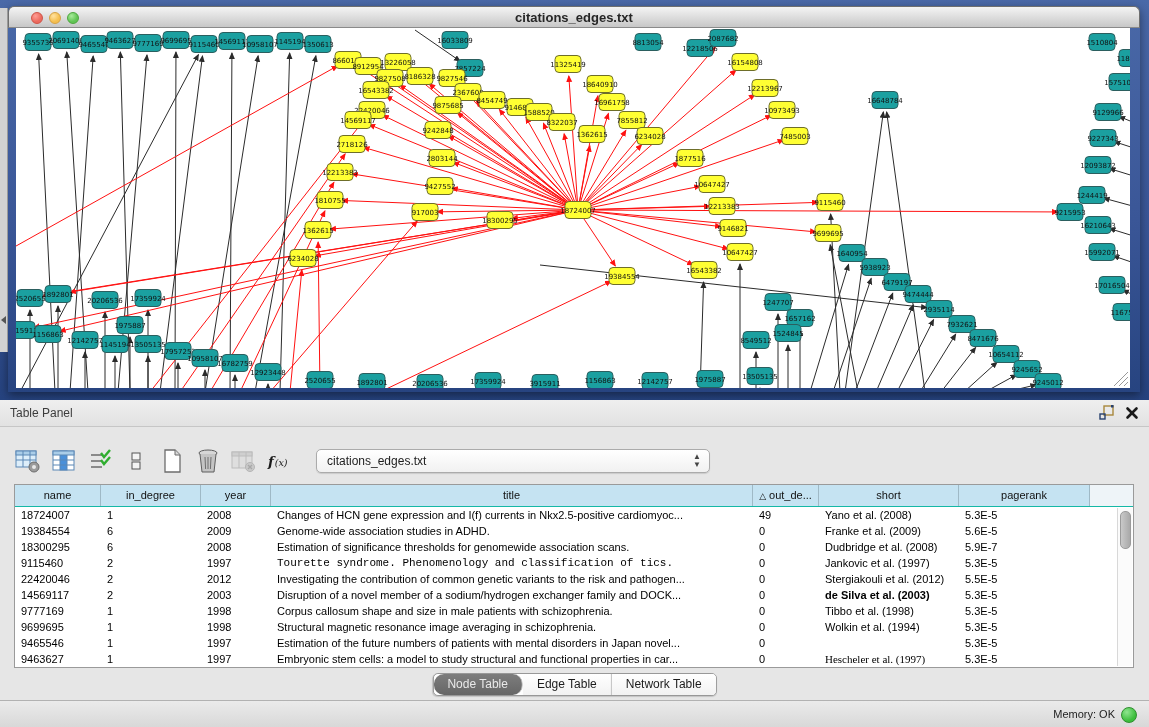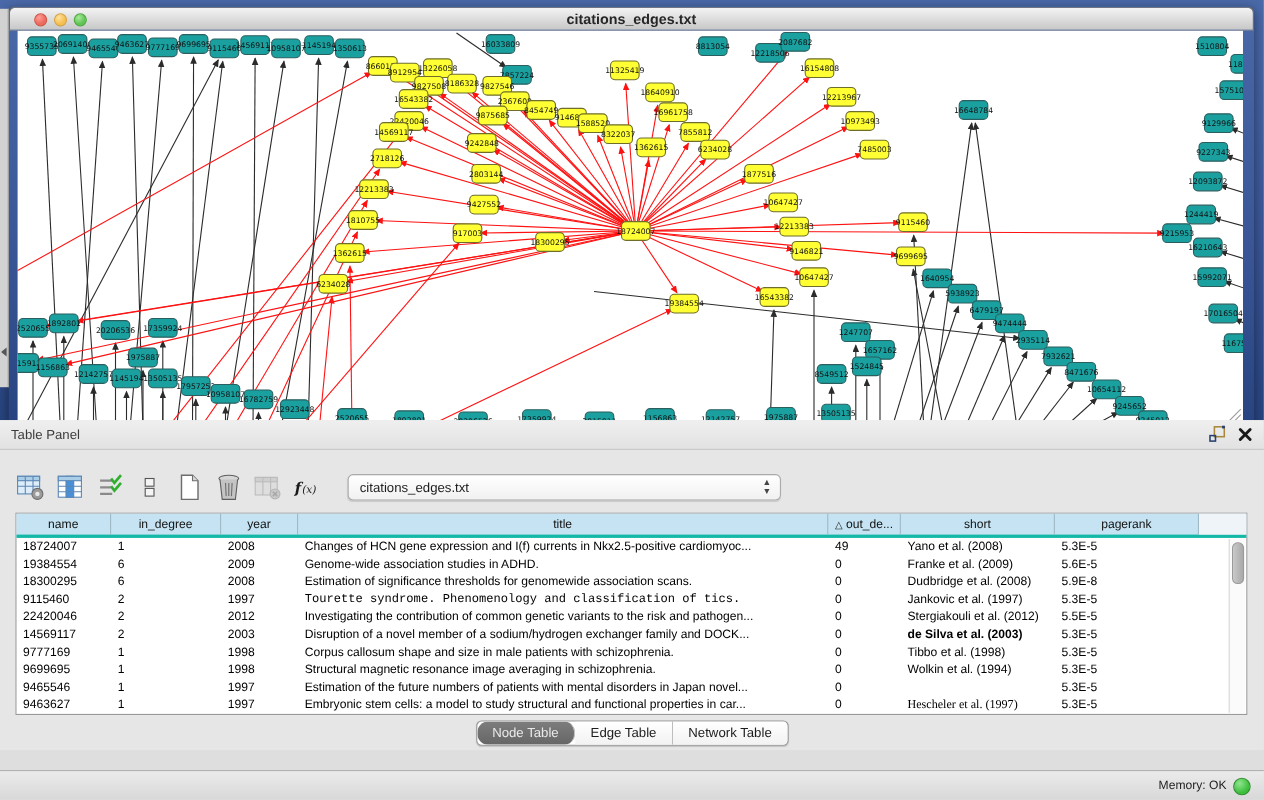--- a/index.html
+++ b/index.html
@@ -11,34 +11,34 @@
   .inner-window{position:absolute;left:8px;top:6px;width:1132px;height:386px;border-radius:6px 6px 0 0;box-shadow:0 3px 10px rgba(0,0,0,.45);}
   .titlebar{position:absolute;left:0;top:0;right:0;height:22px;background:linear-gradient(#f4f4f4,#c7c7c7);border:1px solid #6f6f6f;border-bottom-color:#8a8a8a;border-radius:6px 6px 0 0;box-sizing:border-box;}
   .title-text{position:absolute;left:0;right:0;top:3px;text-align:center;font-size:13px;color:#262626;font-weight:bold;}
   .lights{position:absolute;left:22px;top:5px;display:flex;gap:6px;}
   .light{width:12px;height:12px;border-radius:50%;box-sizing:border-box;}
   .light.red{background:radial-gradient(circle at 35% 30%,#ff9d94,#ec6a5e 60%);border:1px solid #ce5347;}
   .light.yellow{background:radial-gradient(circle at 35% 30%,#ffe2a0,#f5bf4f 60%);border:1px solid #d6a243;}
   .light.green{background:radial-gradient(circle at 35% 30%,#a8eb9a,#61c454 60%);border:1px solid #4ca73e;}
   .net-canvas{position:absolute;left:8px;top:22px;width:1114px;height:360px;background:#ffffff;}
   
-  .table-panel{position:absolute;left:0;top:382px;width:1149px;height:300px;background:#e6e6e6;}
+  .table-panel{position:absolute;left:0;top:400px;width:1149px;height:300px;background:#e6e6e6;}
   .tp-header{position:absolute;left:0;top:0;right:0;height:26px;background:linear-gradient(#efefef,#e2e2e2);border-bottom:1px solid #c6c6c6;}
   .tp-title{position:absolute;left:10px;top:6px;font-size:12px;color:#3c3c3c;}
   .tp-actions{position:absolute;right:10px;top:4px;display:flex;gap:10px;align-items:center;}
   .tp-actions svg{display:block;}
   .toolbar{position:absolute;left:0;top:26px;right:0;height:58px;}
   .tool-row{position:absolute;left:14px;top:22px;display:flex;align-items:center;gap:9px;}
   .tool-btn{width:27px;height:26px;display:flex;align-items:center;justify-content:center;}
   .combo{margin-left:14px;width:392px;height:22px;border:1px solid #ababab;border-radius:5px;background:linear-gradient(#ffffff,#f1f1f1);box-shadow:0 1px 1px rgba(0,0,0,.12);position:relative;display:flex;align-items:center;}
   .combo-text{font-size:12px;color:#1d1d1d;padding-left:10px;}
   .combo-stepper{position:absolute;right:8px;top:3px;font-size:8px;line-height:8px;color:#444;text-align:center;}
   
   .table-wrap{position:absolute;left:14px;top:84px;width:1120px;height:184px;border:1px solid #9a9a9a;background:#ffffff;box-sizing:border-box;}
-  .thead{display:flex;height:22px;background:#c5e3f2;border-bottom:3px solid #14b8a6;box-sizing:border-box;}
+  .thead{display:flex;height:22px;background:#c5e3f2;border-bottom:1px solid #14b8a6;box-sizing:border-box;}
   .th{font-size:11px;color:#111;text-align:center;line-height:21px;border-right:1px solid #9fb9c6;box-sizing:border-box;overflow:hidden;white-space:nowrap;flex:0 0 auto;}
   .th .sort{font-size:9px;margin-right:3px;}
   .tbody{position:absolute;left:0;top:22px;right:16px;bottom:0;overflow:hidden;}
   .tr{display:flex;height:16px;}
   .td{font-size:11px;color:#000;line-height:16px;padding-left:6px;box-sizing:border-box;overflow:hidden;white-space:nowrap;flex:0 0 auto;}
   .vscroll{position:absolute;right:1px;top:23px;bottom:1px;width:14px;background:#fbfbfb;border-left:1px solid #d8d8d8;}
   .vthumb{position:absolute;left:2px;top:3px;width:9px;height:36px;border-radius:5px;background:linear-gradient(90deg,#c9c9c9,#a9a9a9);border:1px solid #9b9b9b;}
   
   .tabs{position:absolute;left:50%;transform:translateX(-50%);top:273px;display:inline-flex;border:1px solid #989898;border-radius:5px;overflow:hidden;background:#ffffff;box-shadow:0 1px 1px rgba(0,0,0,.15);}
   .tab{font-size:12px;padding:3px 14px 4px 14px;color:#1c1c1c;border-right:1px solid #bdbdbd;background:linear-gradient(#ffffff,#f2f2f2);}
@@ -781,21 +781,21 @@
           <div class="td" style="width: 140px;">Franke et al. (2009)</div>
           <div class="td" style="width: 131px;">5.6E-5</div>
         </div>
         <div class="tr">
           <div class="td" style="width: 86px;">18300295</div>
           <div class="td" style="width: 100px;">6</div>
           <div class="td" style="width: 70px;">2008</div>
           <div class="td" style="width: 482px;">Estimation of significance thresholds for genomewide association scans.</div>
           <div class="td" style="width: 66px;">0</div>
           <div class="td" style="width: 140px;">Dudbridge et al. (2008)</div>
-          <div class="td" style="width: 131px;">5.9E-8</div>
+          <div class="td" style="width: 131px;">5.9E-7</div>
         </div>
         <div class="tr">
           <div class="td" style="width: 86px;">9115460</div>
           <div class="td" style="width: 100px;">2</div>
           <div class="td" style="width: 70px;">1997</div>
           <div class="td" style="width: 482px; font-family: Liberation Mono, monospace;">Tourette syndrome. Phenomenology and classification of tics.</div>
           <div class="td" style="width: 66px;">0</div>
           <div class="td" style="width: 140px;">Jankovic et al. (1997)</div>
           <div class="td" style="width: 131px;">5.3E-5</div>
         </div>

